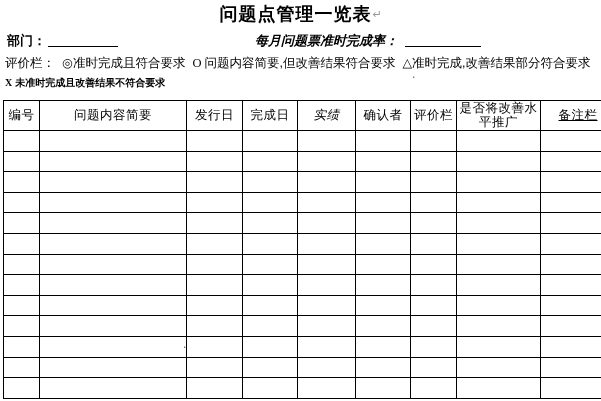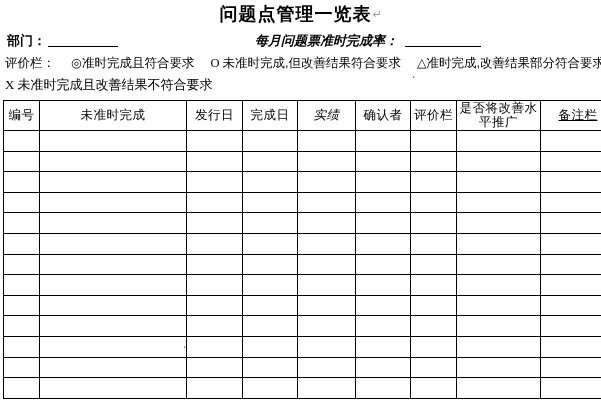--- a/index.html
+++ b/index.html
@@ -27,22 +27,22 @@
   .rate-label { left: 255px; font-style: italic; }
   .blank-field {
     position: absolute; top: 0; height: 17px;
     border-bottom: 1.5px solid #000;
   }
   .dept-blank { left: 48px; width: 70px; }
   .rate-blank { left: 405px; width: 76px; }
 
   
   .legend-line1 { position: absolute; top: 55px; left: 5px; width: 594px; font-size: 12.5px; white-space: nowrap; }
-  .legend-line2 { position: absolute; top: 76px; left: 5px; font-size: 13px; white-space: nowrap; }
-  .legend-item { margin-left: 16px; }
+  .legend-line2 { position: absolute; top: 76px; left: 5px; font-size: 10px; white-space: nowrap; font-weight: bold; }
+  .legend-item { margin-left: 7px; }
   .legend-item:first-of-type { margin-left: 1px; }
   .sym { font-family: "Liberation Serif", serif; }
   .sym-letter { font-family: "Liberation Serif", serif; margin-right: 3px; }
 
   
   table.main-table {
     position: absolute; left: 3px; top: 100px;
     width: 595px;
     border-collapse: collapse;
     table-layout: fixed;
@@ -87,32 +87,32 @@
   </div>
 
   <div class="meta-row">
     <span class="meta-label dept-label">部门：</span>
     <span class="blank-field dept-blank"></span>
     <span class="meta-label rate-label">每月问题票准时完成率：</span>
     <span class="blank-field rate-blank"></span>
   </div>
 
   <div class="legend-line1">
-    <span>评价栏：</span><span class="legend-item"><span class="sym">◎</span><span>准时完成且符合要求</span></span><span class="legend-item"><span class="sym-letter">O</span><span>未准时完成,但改善结果符合要求</span></span><span class="legend-item"><span class="sym">△</span><span>准时完成,改善结果部分符合要求</span></span>
+    <span>评价栏：</span><span class="legend-item"><span class="sym">◎</span><span>准时完成且符合要求</span></span><span class="legend-item"><span class="sym-letter">O</span><span>问题内容简要,但改善结果符合要求</span></span><span class="legend-item"><span class="sym">△</span><span>准时完成,改善结果部分符合要求</span></span>
   </div>
 
   <div class="legend-line2">
     <span class="sym-letter">X</span><span>未准时完成且改善结果不符合要求</span>
   </div>
 
   <table class="main-table">
     <thead>
       <tr>
           <th class="col-0">编号</th>
-          <th class="col-1">未准时完成</th>
+          <th class="col-1">问题内容简要</th>
           <th class="col-2">发行日</th>
           <th class="col-3">完成日</th>
           <th class="col-4">实绩</th>
           <th class="col-5">确认者</th>
           <th class="col-6">评价栏</th>
           <th class="col-7">是否将改善水平推广</th>
           <th class="col-8">备注栏</th>
         </tr>
     </thead>
     <tbody>

